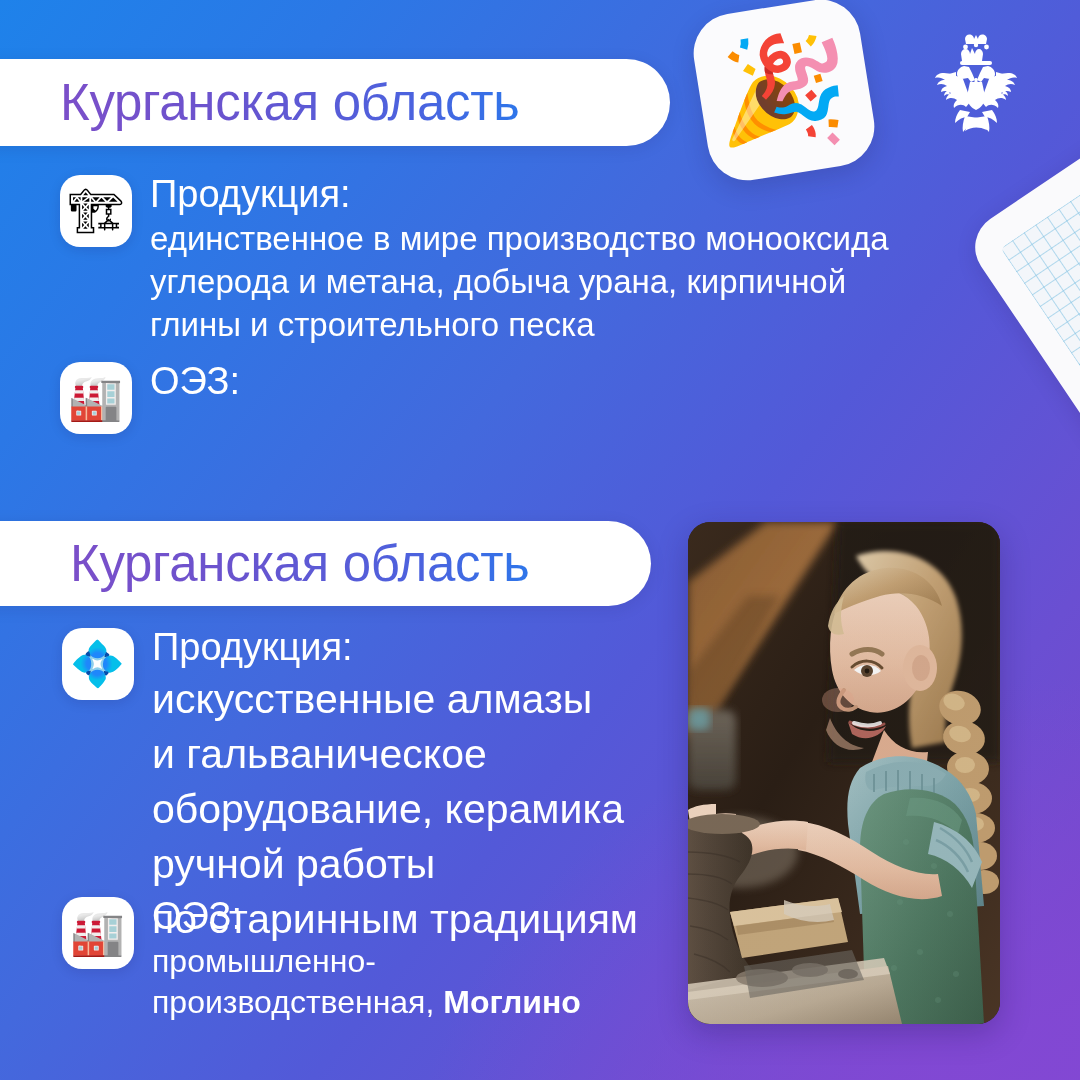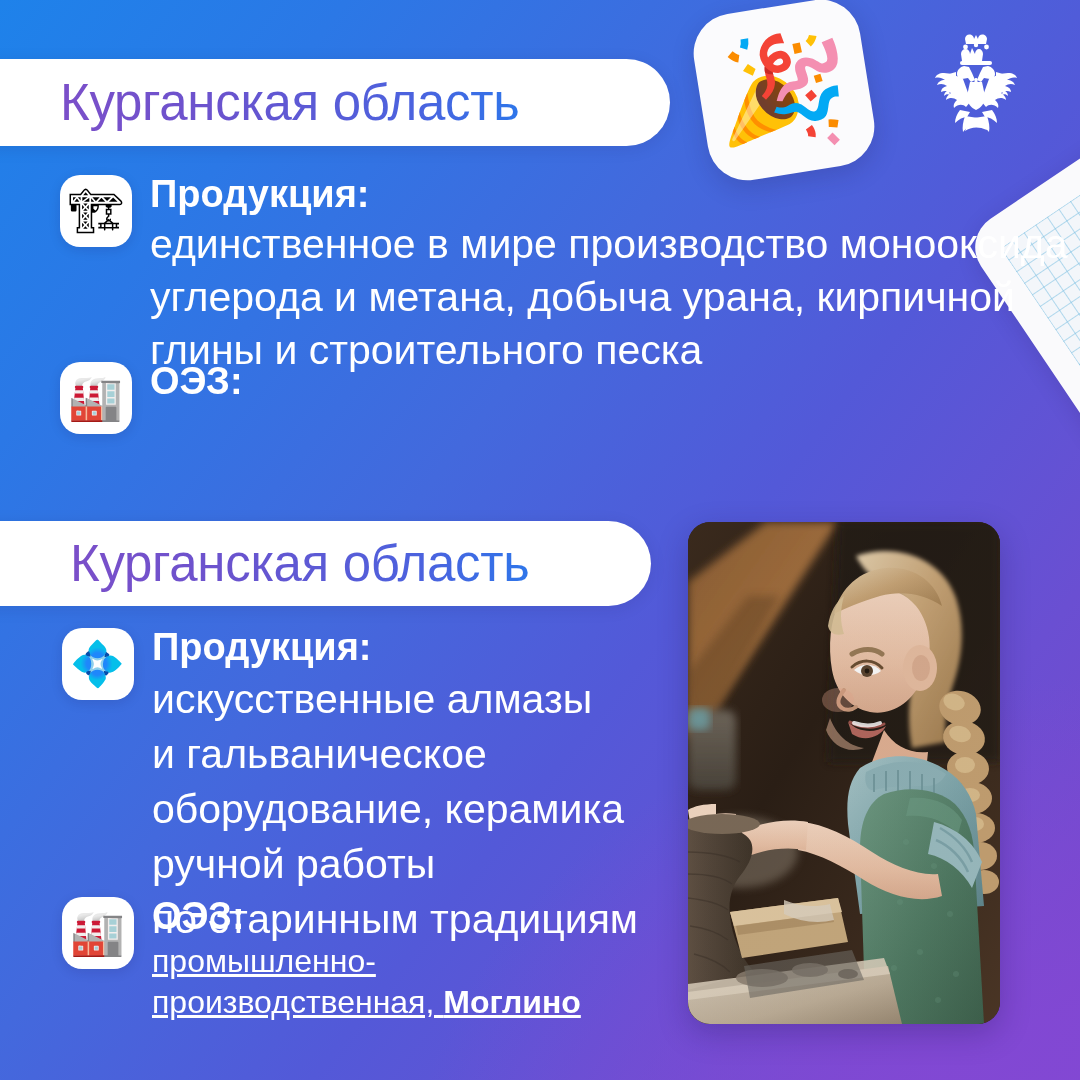--- a/index.html
+++ b/index.html
@@ -134,41 +134,41 @@
     font-size: 44px;
     line-height: 1;
     box-shadow: 0 3px 12px rgba(25,15,70,0.13);
   }
   .row-text {
     margin-left: 18px;
     color: #FFFFFF;
   }
   .row-label {
     font-size: 38px;
-    font-weight: 700;
+    font-weight: 400;
     line-height: 1.02;
     margin-bottom: 5px;
     white-space: nowrap;
   }
   .row-body {
-    font-size: 41px;
+    font-size: 33px;
     font-weight: 400;
     line-height: 1.30;
     white-space: pre-line;
   }
   .row-body b { font-weight: 700; }
 
   #row-kurgan-products { left: 60px; top: 175px; }
   #row-kurgan-sez      { left: 60px; top: 362px; }
   #row-pskov-products  { left: 62px; top: 628px; }
   #row-pskov-sez       { left: 62px; top: 897px; }
 
   #row-kurgan-products .row-label { margin-bottom: 4px; }
   #row-pskov-products  .row-body  { font-size: 41px; line-height: 1.34; }
-  #row-pskov-sez       .row-body  { font-size: 32px; line-height: 1.30; text-decoration: underline; }
+  #row-pskov-sez       .row-body  { font-size: 32px; line-height: 1.30; }
 
   
   .photo-frame {
     position: absolute;
     left: 688px;
     top: 522px;
     width: 312px;
     height: 502px;
     border-radius: 22px;
     overflow: hidden;

